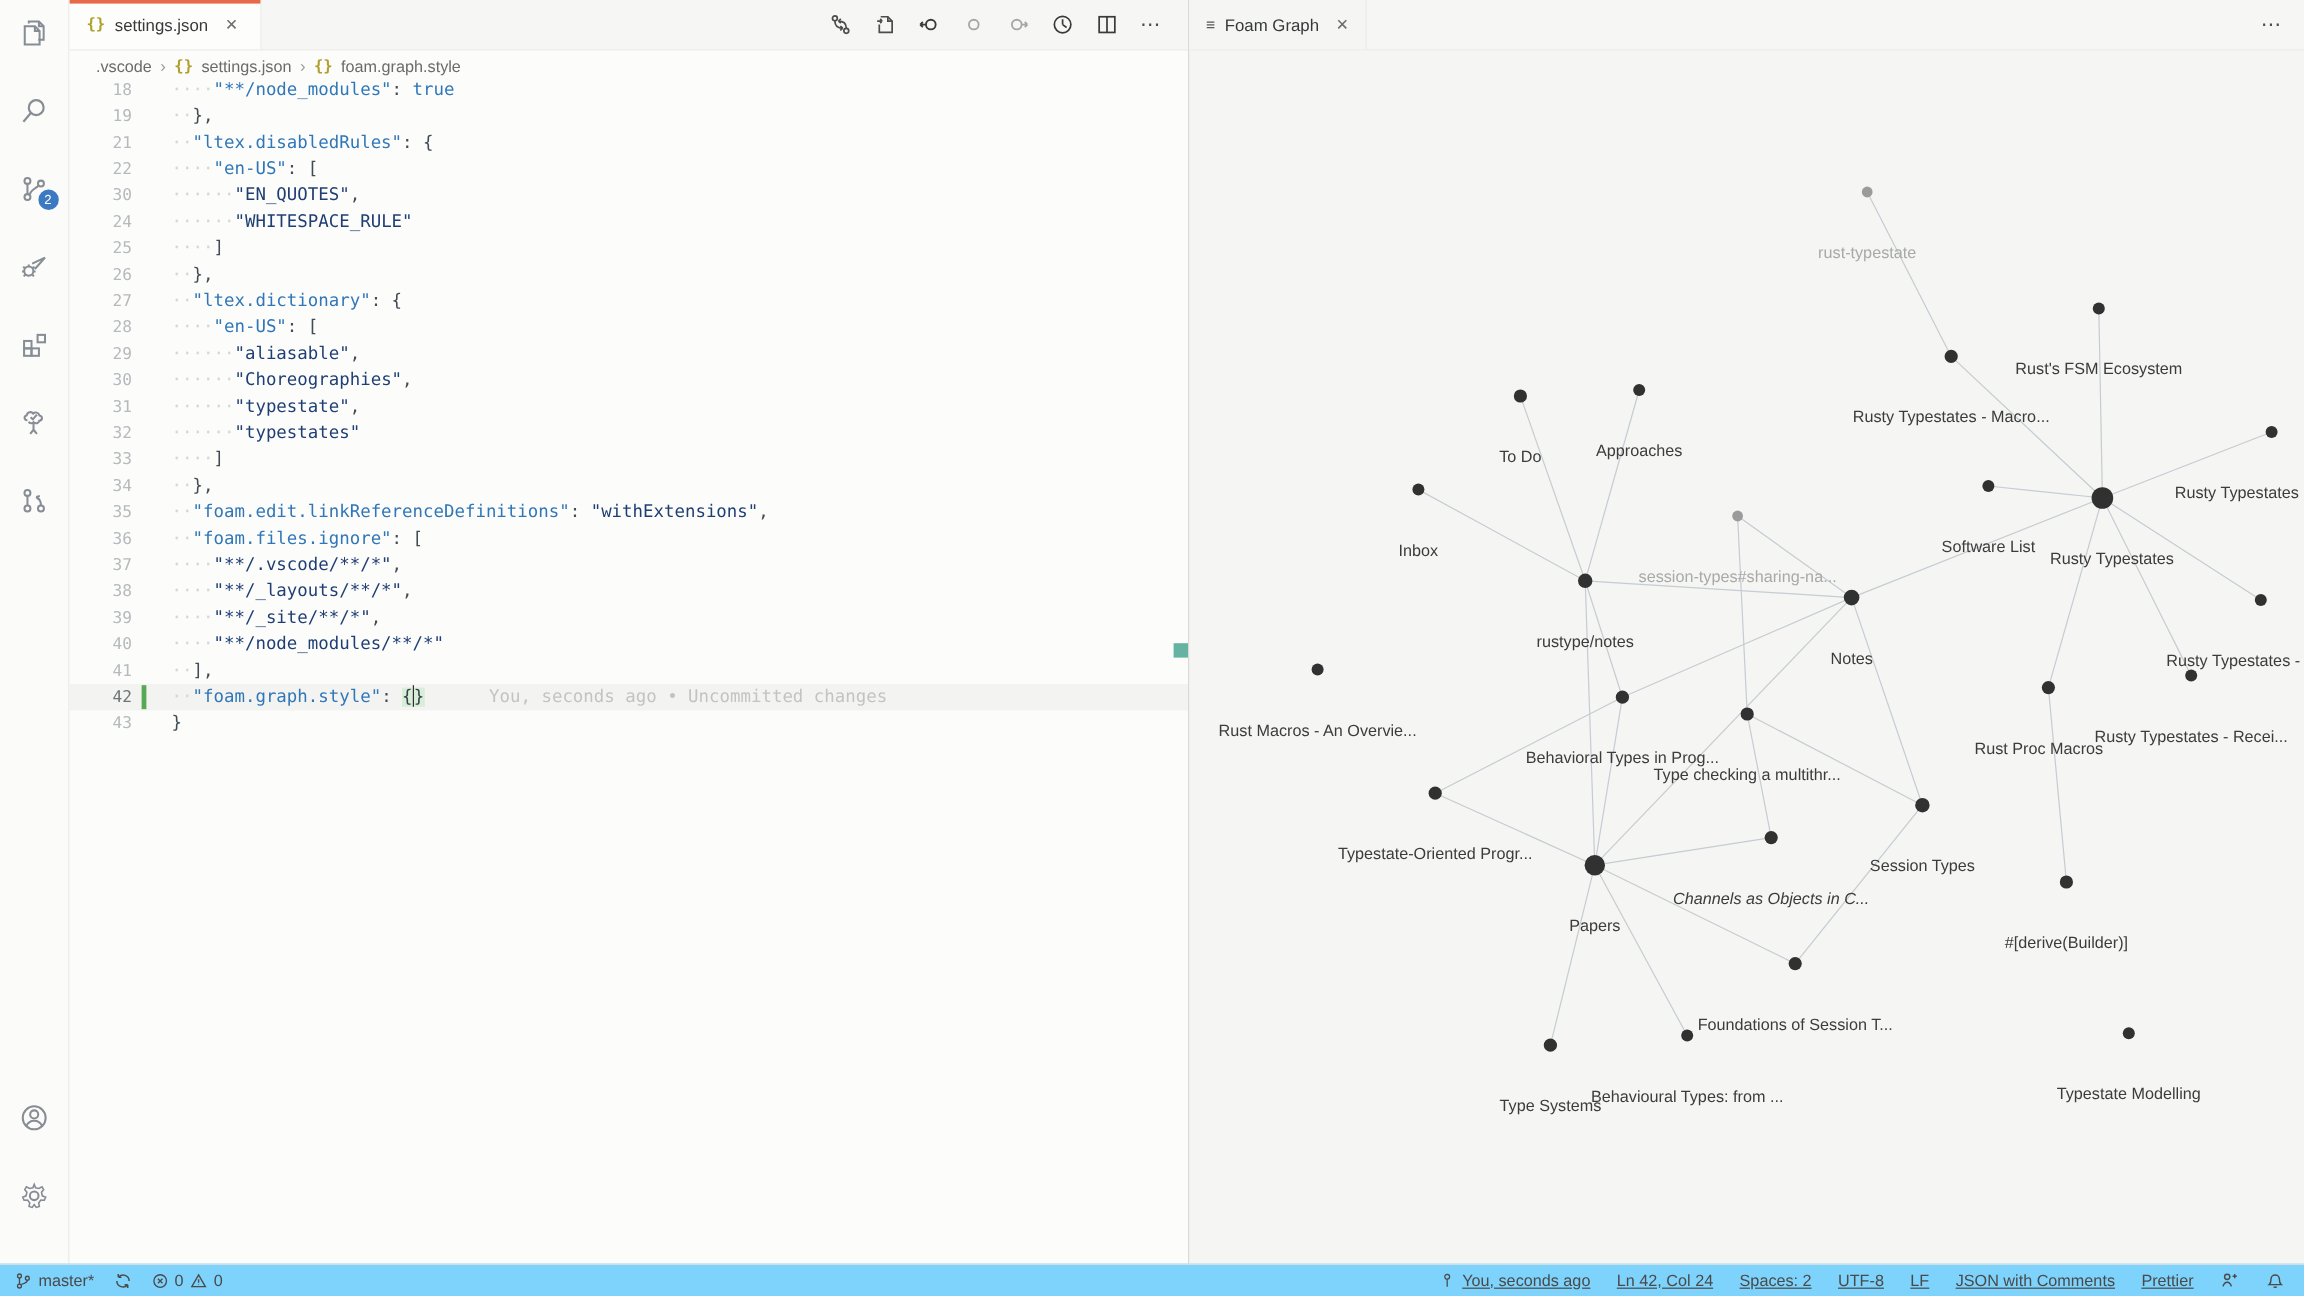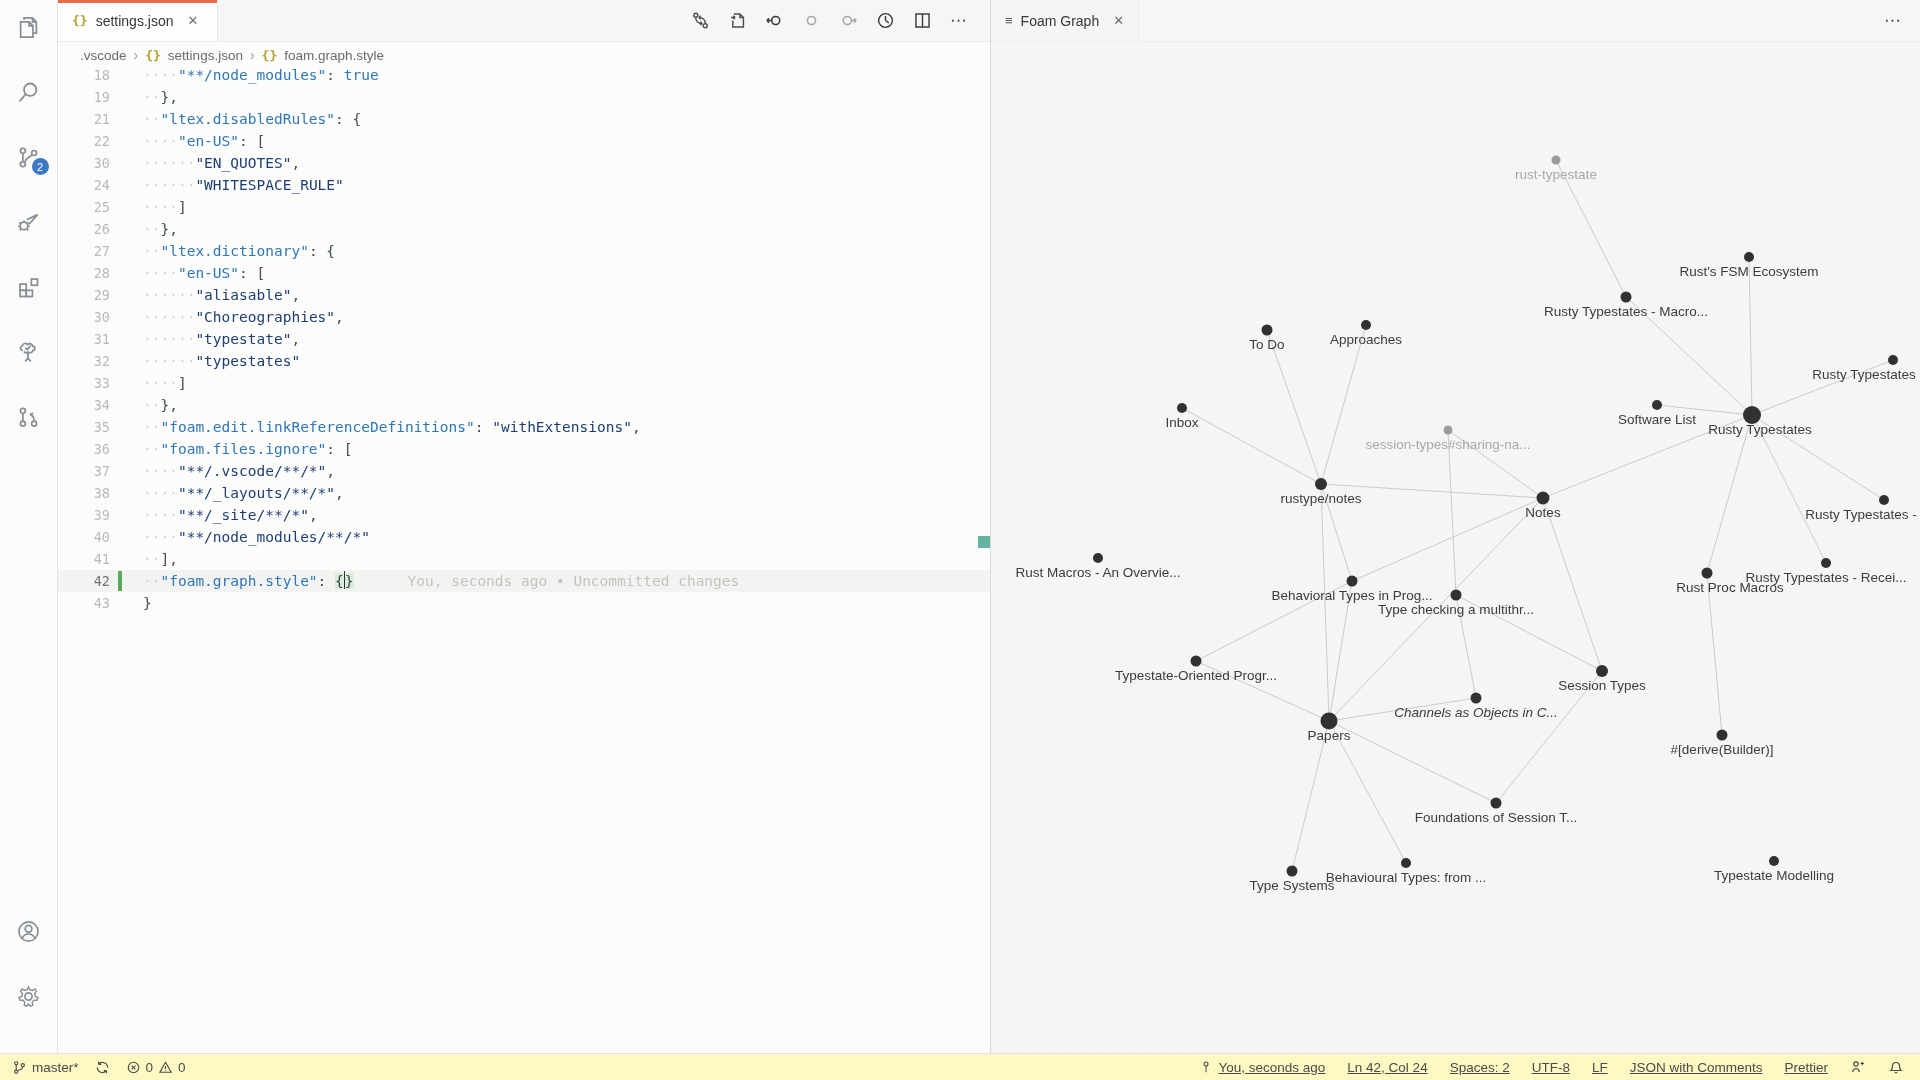--- a/index.html
+++ b/index.html
@@ -67,25 +67,25 @@
   .ptab { background:#f5f5f4; border-right:1px solid #e9e9e7; display:flex; align-items:center;
     gap:8px; padding:0 14px; }
   .ptab-icon { color:#5a5a5a; font-size:13px; }
   .pmore { margin-left:auto; display:flex; align-items:center; padding-right:18px; }
 
   .graph { position:relative; width:100%; height:1011px; overflow:hidden; }
   .graph svg.edges { position:absolute; left:0; top:0; }
   .gnode-dot { position:absolute; border-radius:50%; background:#313131; transform:translate(-50%,-50%); }
   .gnode-dot.gray { background:#9b9b9b; }
   .glabel { position:absolute; transform:translateX(-50%); font-size:13.5px; color:#3c3c3c;
-    white-space:nowrap; }
+    white-space:nowrap;margin-top:36px; }
   .glabel.gray { color:#a9a9a9; }
 
   
-  .statusbar { position:absolute; left:0; top:1053px; width:1920px; height:27px; background:#fef9c3;
+  .statusbar { position:absolute; left:0; top:1053px; width:1920px; height:27px; background:#7dd3fc;
     border-top:1px solid #e2e2e0; display:flex; align-items:center; font-size:13.5px; color:#4a4a4a; }
   .sb-left { display:flex; align-items:center; gap:16px; padding-left:12px; }
   .sb-item { display:flex; align-items:center; gap:5px; cursor:pointer; }
   .sb-right { margin-left:auto; display:flex; align-items:center; gap:22px; padding-right:16px;text-decoration:underline; }
   .sicon { display:flex; align-items:center; }
 </style>
 </head>
 <body>
 
 <div class="app">
@@ -332,21 +332,21 @@
         <div class="glabel" style="left: 870px; top: 465px;">Rusty Typestates -</div>
         <div class="gnode-dot" style="left: 330px; top: 442px; width: 12px; height: 12px;"></div>
         <div class="glabel" style="left: 330px; top: 449px;">rustype/notes</div>
         <div class="gnode-dot" style="left: 552px; top: 456px; width: 13px; height: 13px;"></div>
         <div class="glabel" style="left: 552px; top: 463px;">Notes</div>
         <div class="gnode-dot" style="left: 107px; top: 516px; width: 10px; height: 10px;"></div>
         <div class="glabel" style="left: 107px; top: 523px;">Rust Macros - An Overvie...</div>
         <div class="gnode-dot" style="left: 835px; top: 521px; width: 10px; height: 10px;"></div>
         <div class="glabel" style="left: 835px; top: 528px;">Rusty Typestates - Recei...</div>
         <div class="gnode-dot" style="left: 716px; top: 531px; width: 11px; height: 11px;"></div>
-        <div class="glabel" style="left: 739px; top: 538px; text-align: right;">Rust Proc Macros</div>
+        <div class="glabel" style="left: 708px; top: 538px; text-align: right;">Rust Proc Macros</div>
         <div class="gnode-dot" style="left: 361px; top: 539px; width: 11px; height: 11px;"></div>
         <div class="glabel" style="left: 361px; top: 546px;">Behavioral Types in Prog...</div>
         <div class="gnode-dot" style="left: 465px; top: 553px; width: 11px; height: 11px;"></div>
         <div class="glabel" style="left: 465px; top: 560px;">Type checking a multithr...</div>
         <div class="gnode-dot" style="left: 205px; top: 619px; width: 11px; height: 11px;"></div>
         <div class="glabel" style="left: 205px; top: 626px;">Typestate-Oriented Progr...</div>
         <div class="gnode-dot" style="left: 611px; top: 629px; width: 12px; height: 12px;"></div>
         <div class="glabel" style="left: 611px; top: 636px;">Session Types</div>
         <div class="gnode-dot" style="left: 485px; top: 656px; width: 11px; height: 11px;"></div>
         <div class="glabel" style="left: 485px; top: 663px; font-style: italic;">Channels as Objects in C...</div>

